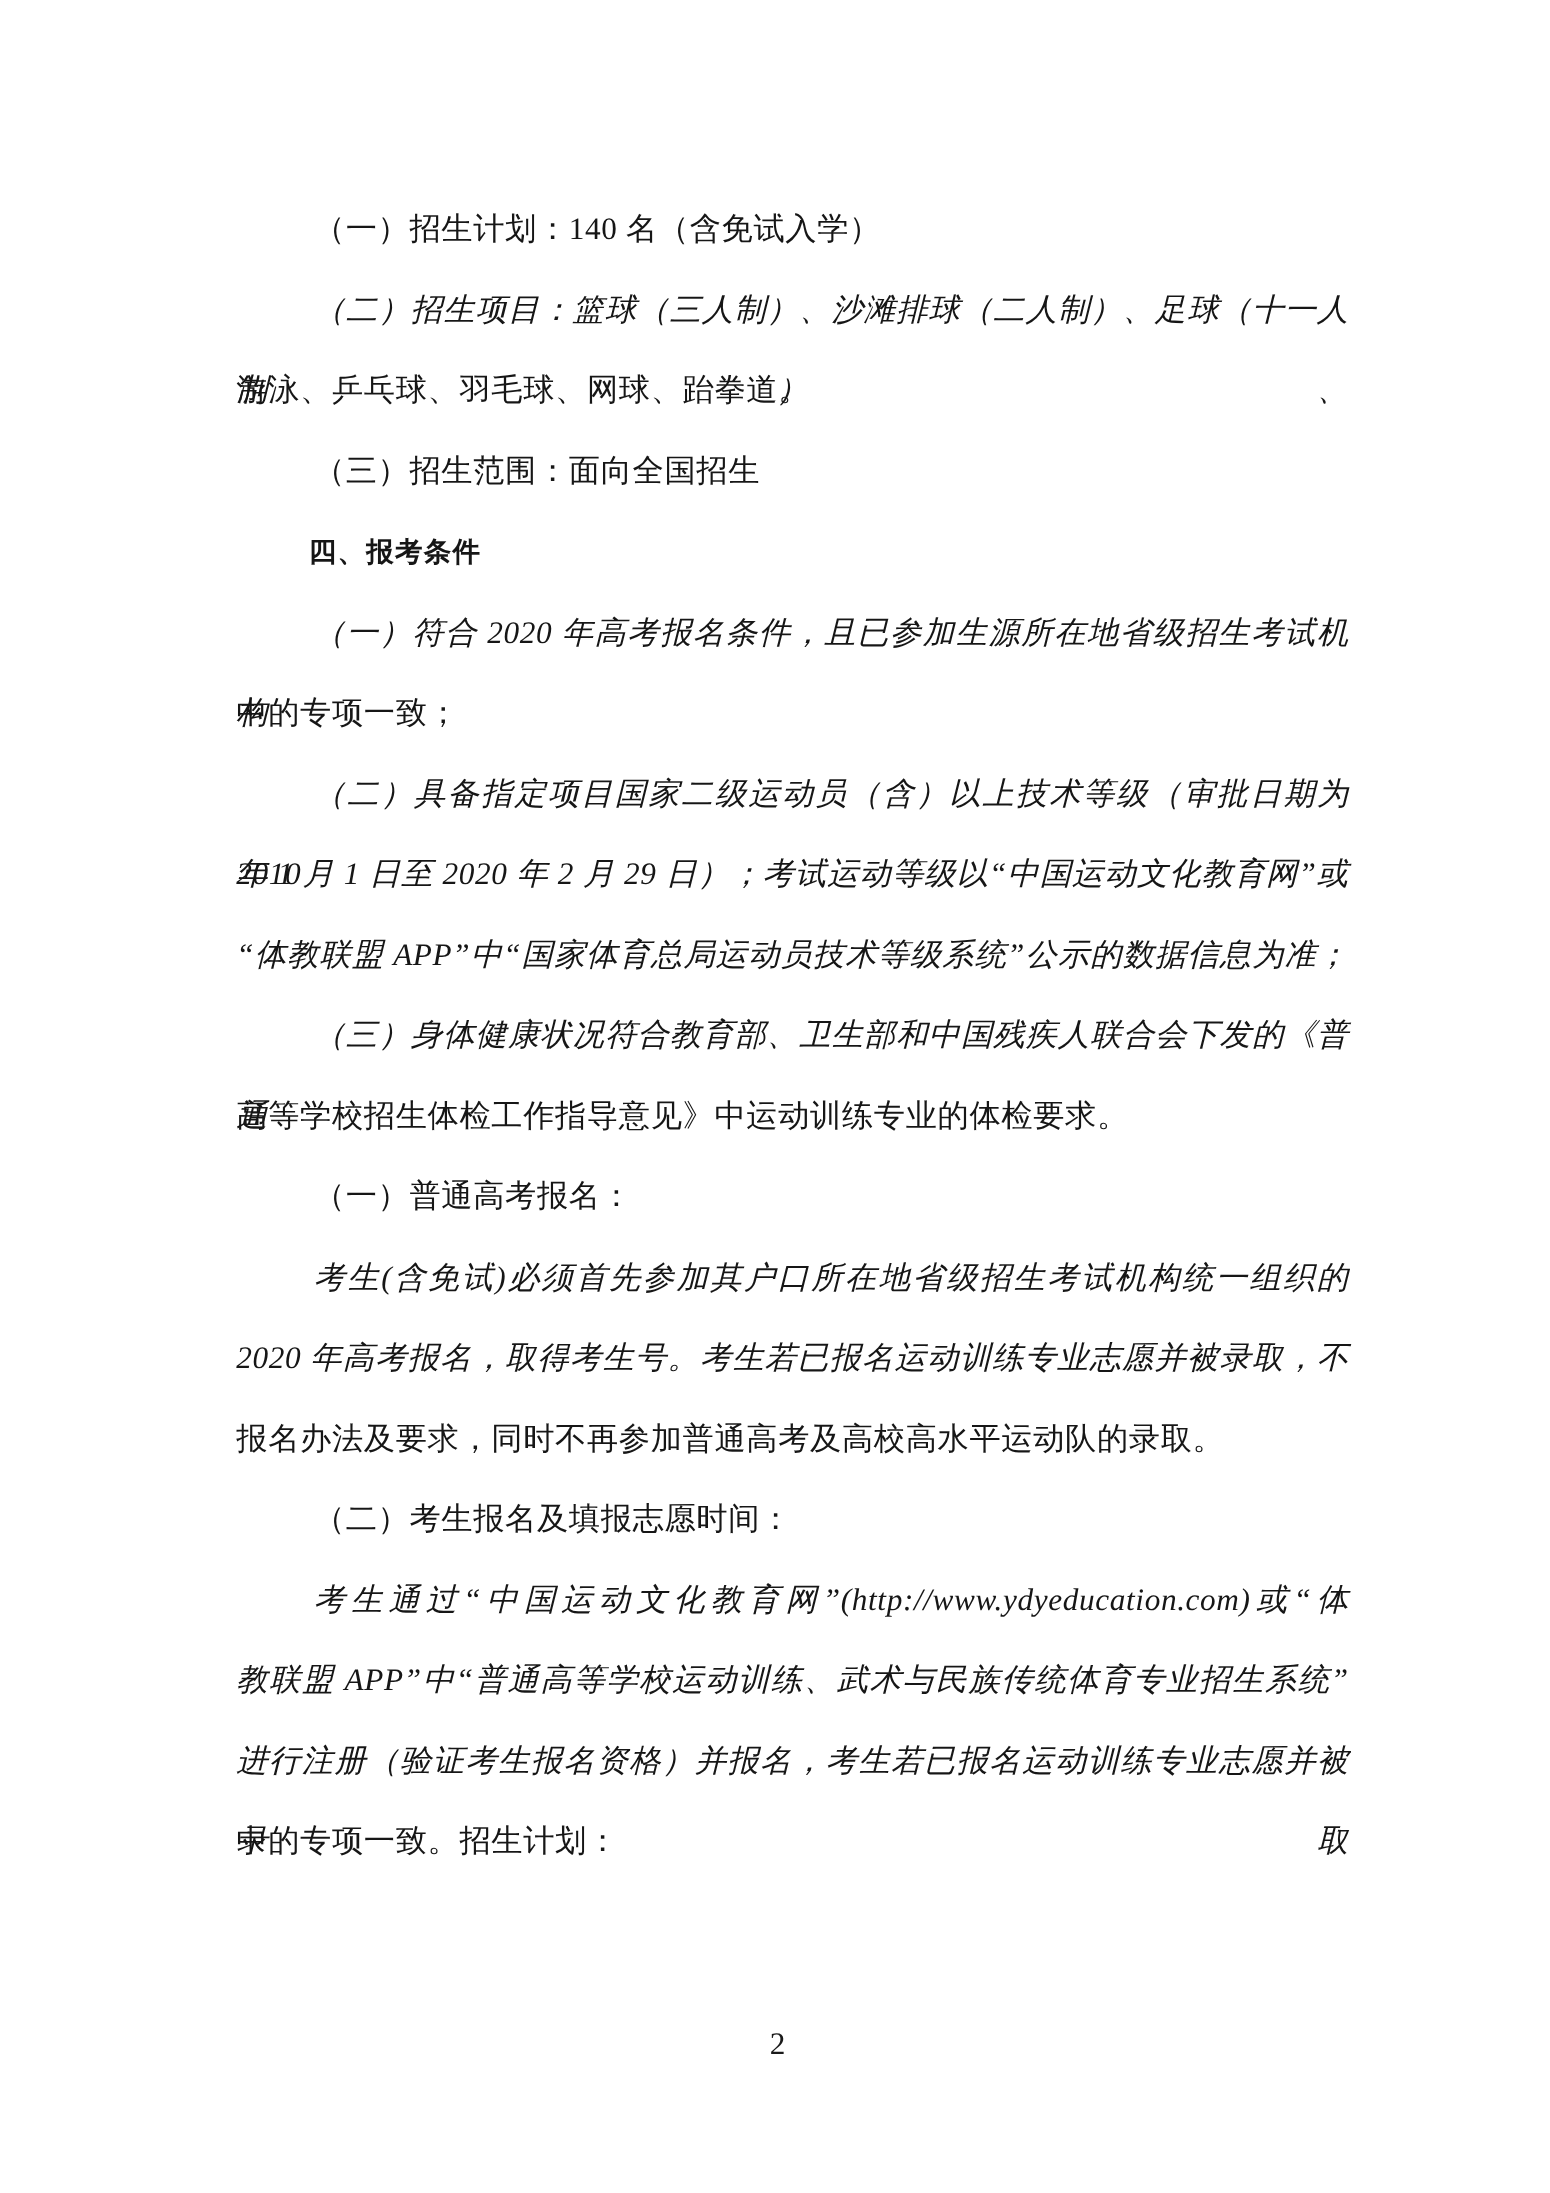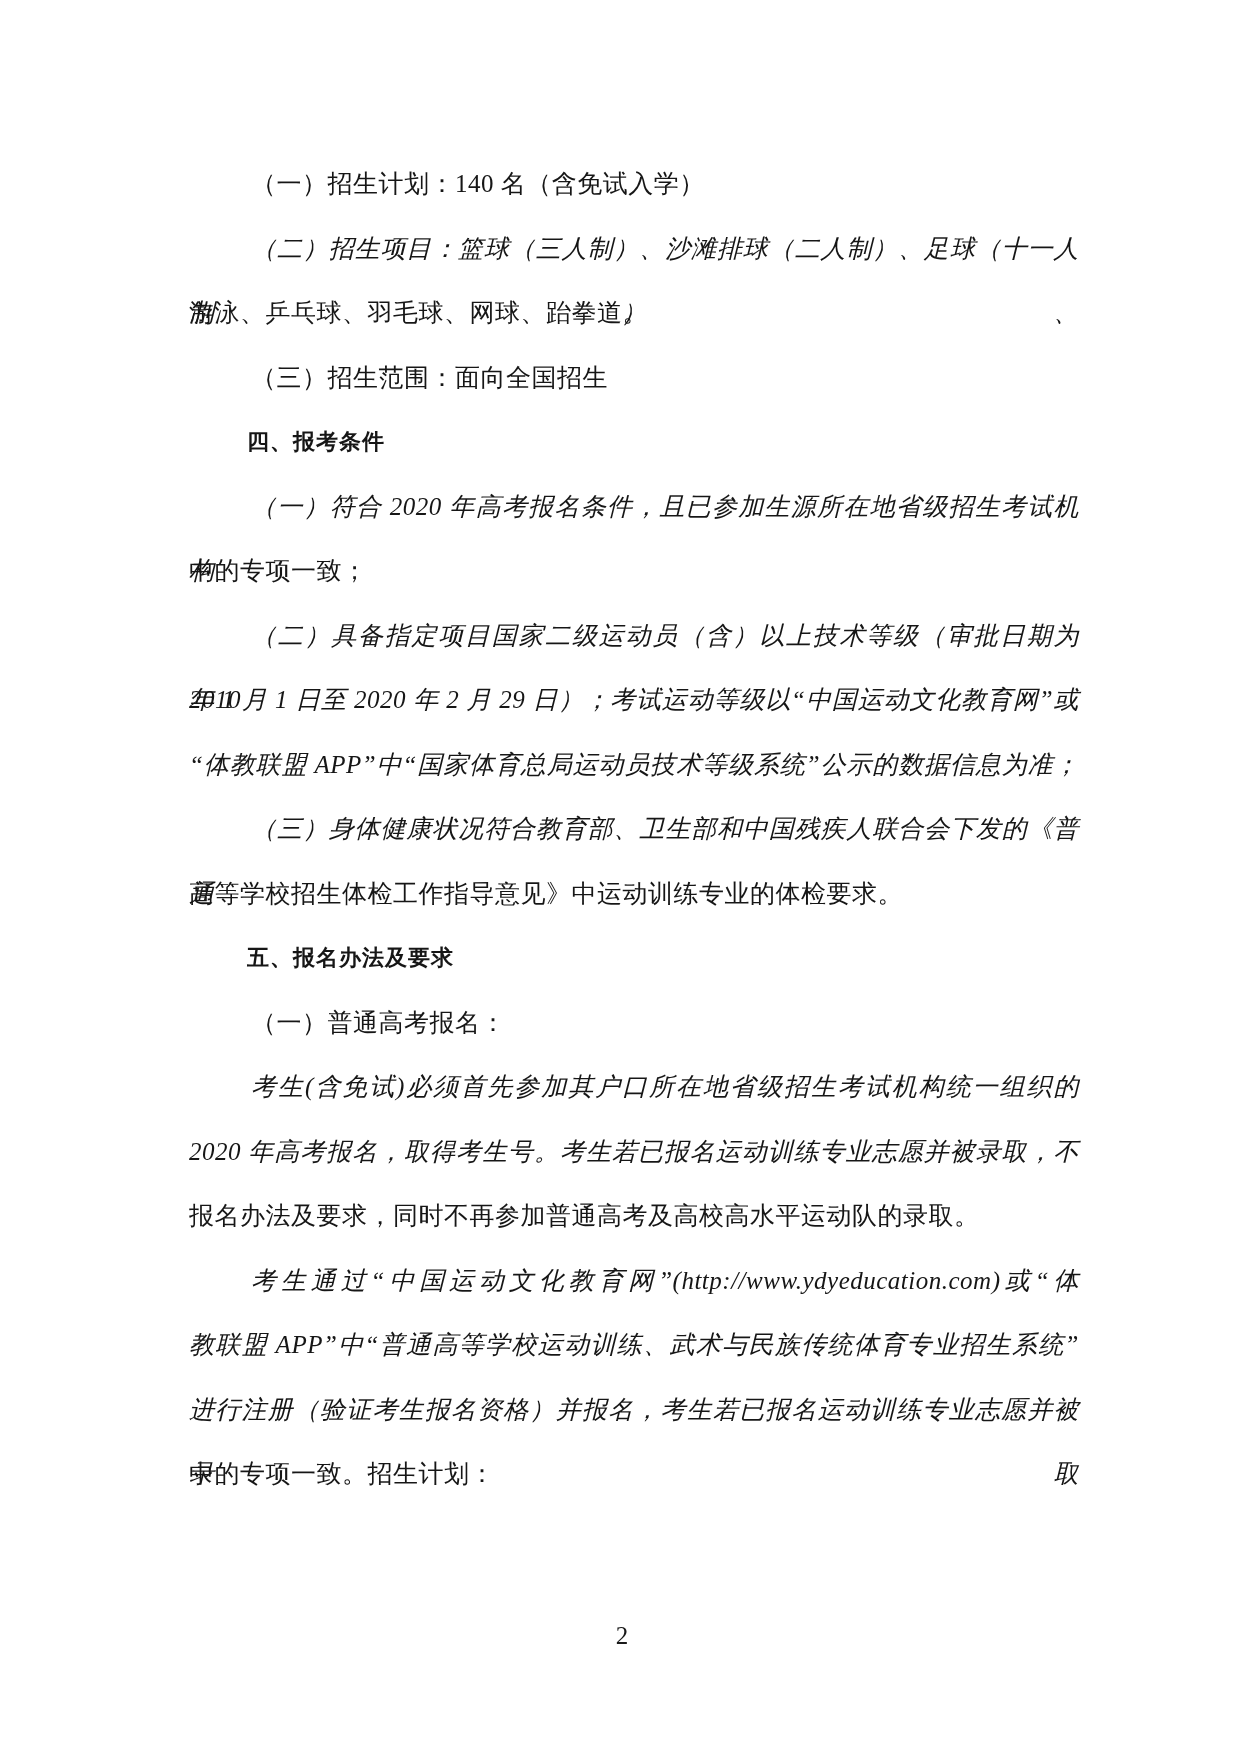--- a/index.html
+++ b/index.html
@@ -73,24 +73,24 @@
       <div class="line">游泳、乒乓球、羽毛球、网球、跆拳道。</div>
       <div class="line indent">（三）招生范围：面向全国招生</div>
       <div class="line heading">四、报考条件</div>
       <div class="line indent justify">（一）符合 2020 年高考报名条件，且已参加生源所在地省级招生考试机构</div>
       <div class="line">中的专项一致；</div>
       <div class="line indent justify">（二）具备指定项目国家二级运动员（含）以上技术等级（审批日期为 2010</div>
       <div class="line justify">年 1 月 1 日至 2020 年 2 月 29 日）；考试运动等级以“中国运动文化教育网”或</div>
       <div class="line justify">“体教联盟 APP”中“国家体育总局运动员技术等级系统”公示的数据信息为准；</div>
       <div class="line indent justify">（三）身体健康状况符合教育部、卫生部和中国残疾人联合会下发的《普通</div>
       <div class="line">高等学校招生体检工作指导意见》中运动训练专业的体检要求。</div>
-      <div class="line heading">五、报名办法及要求</div>
       <div class="line indent">（一）普通高考报名：</div>
       <div class="line indent justify">考生(含免试)必须首先参加其户口所在地省级招生考试机构统一组织的</div>
       <div class="line justify">2020 年高考报名，取得考生号。考生若已报名运动训练专业志愿并被录取，不</div>
       <div class="line">报名办法及要求，同时不再参加普通高考及高校高水平运动队的录取。</div>
+      <div class="line indent">（二）考生报名及填报志愿时间：</div>
       <div class="line indent justify">考生通过“中国运动文化教育网”(http://www.ydyeducation.com)或“体</div>
       <div class="line justify">教联盟 APP”中“普通高等学校运动训练、武术与民族传统体育专业招生系统”</div>
       <div class="line justify">进行注册（验证考生报名资格）并报名，考生若已报名运动训练专业志愿并被录取</div>
       <div class="line">中的专项一致。招生计划：</div>
     </div>
   <div class="page-number">2</div>
 </div>
 
 </body></html>

